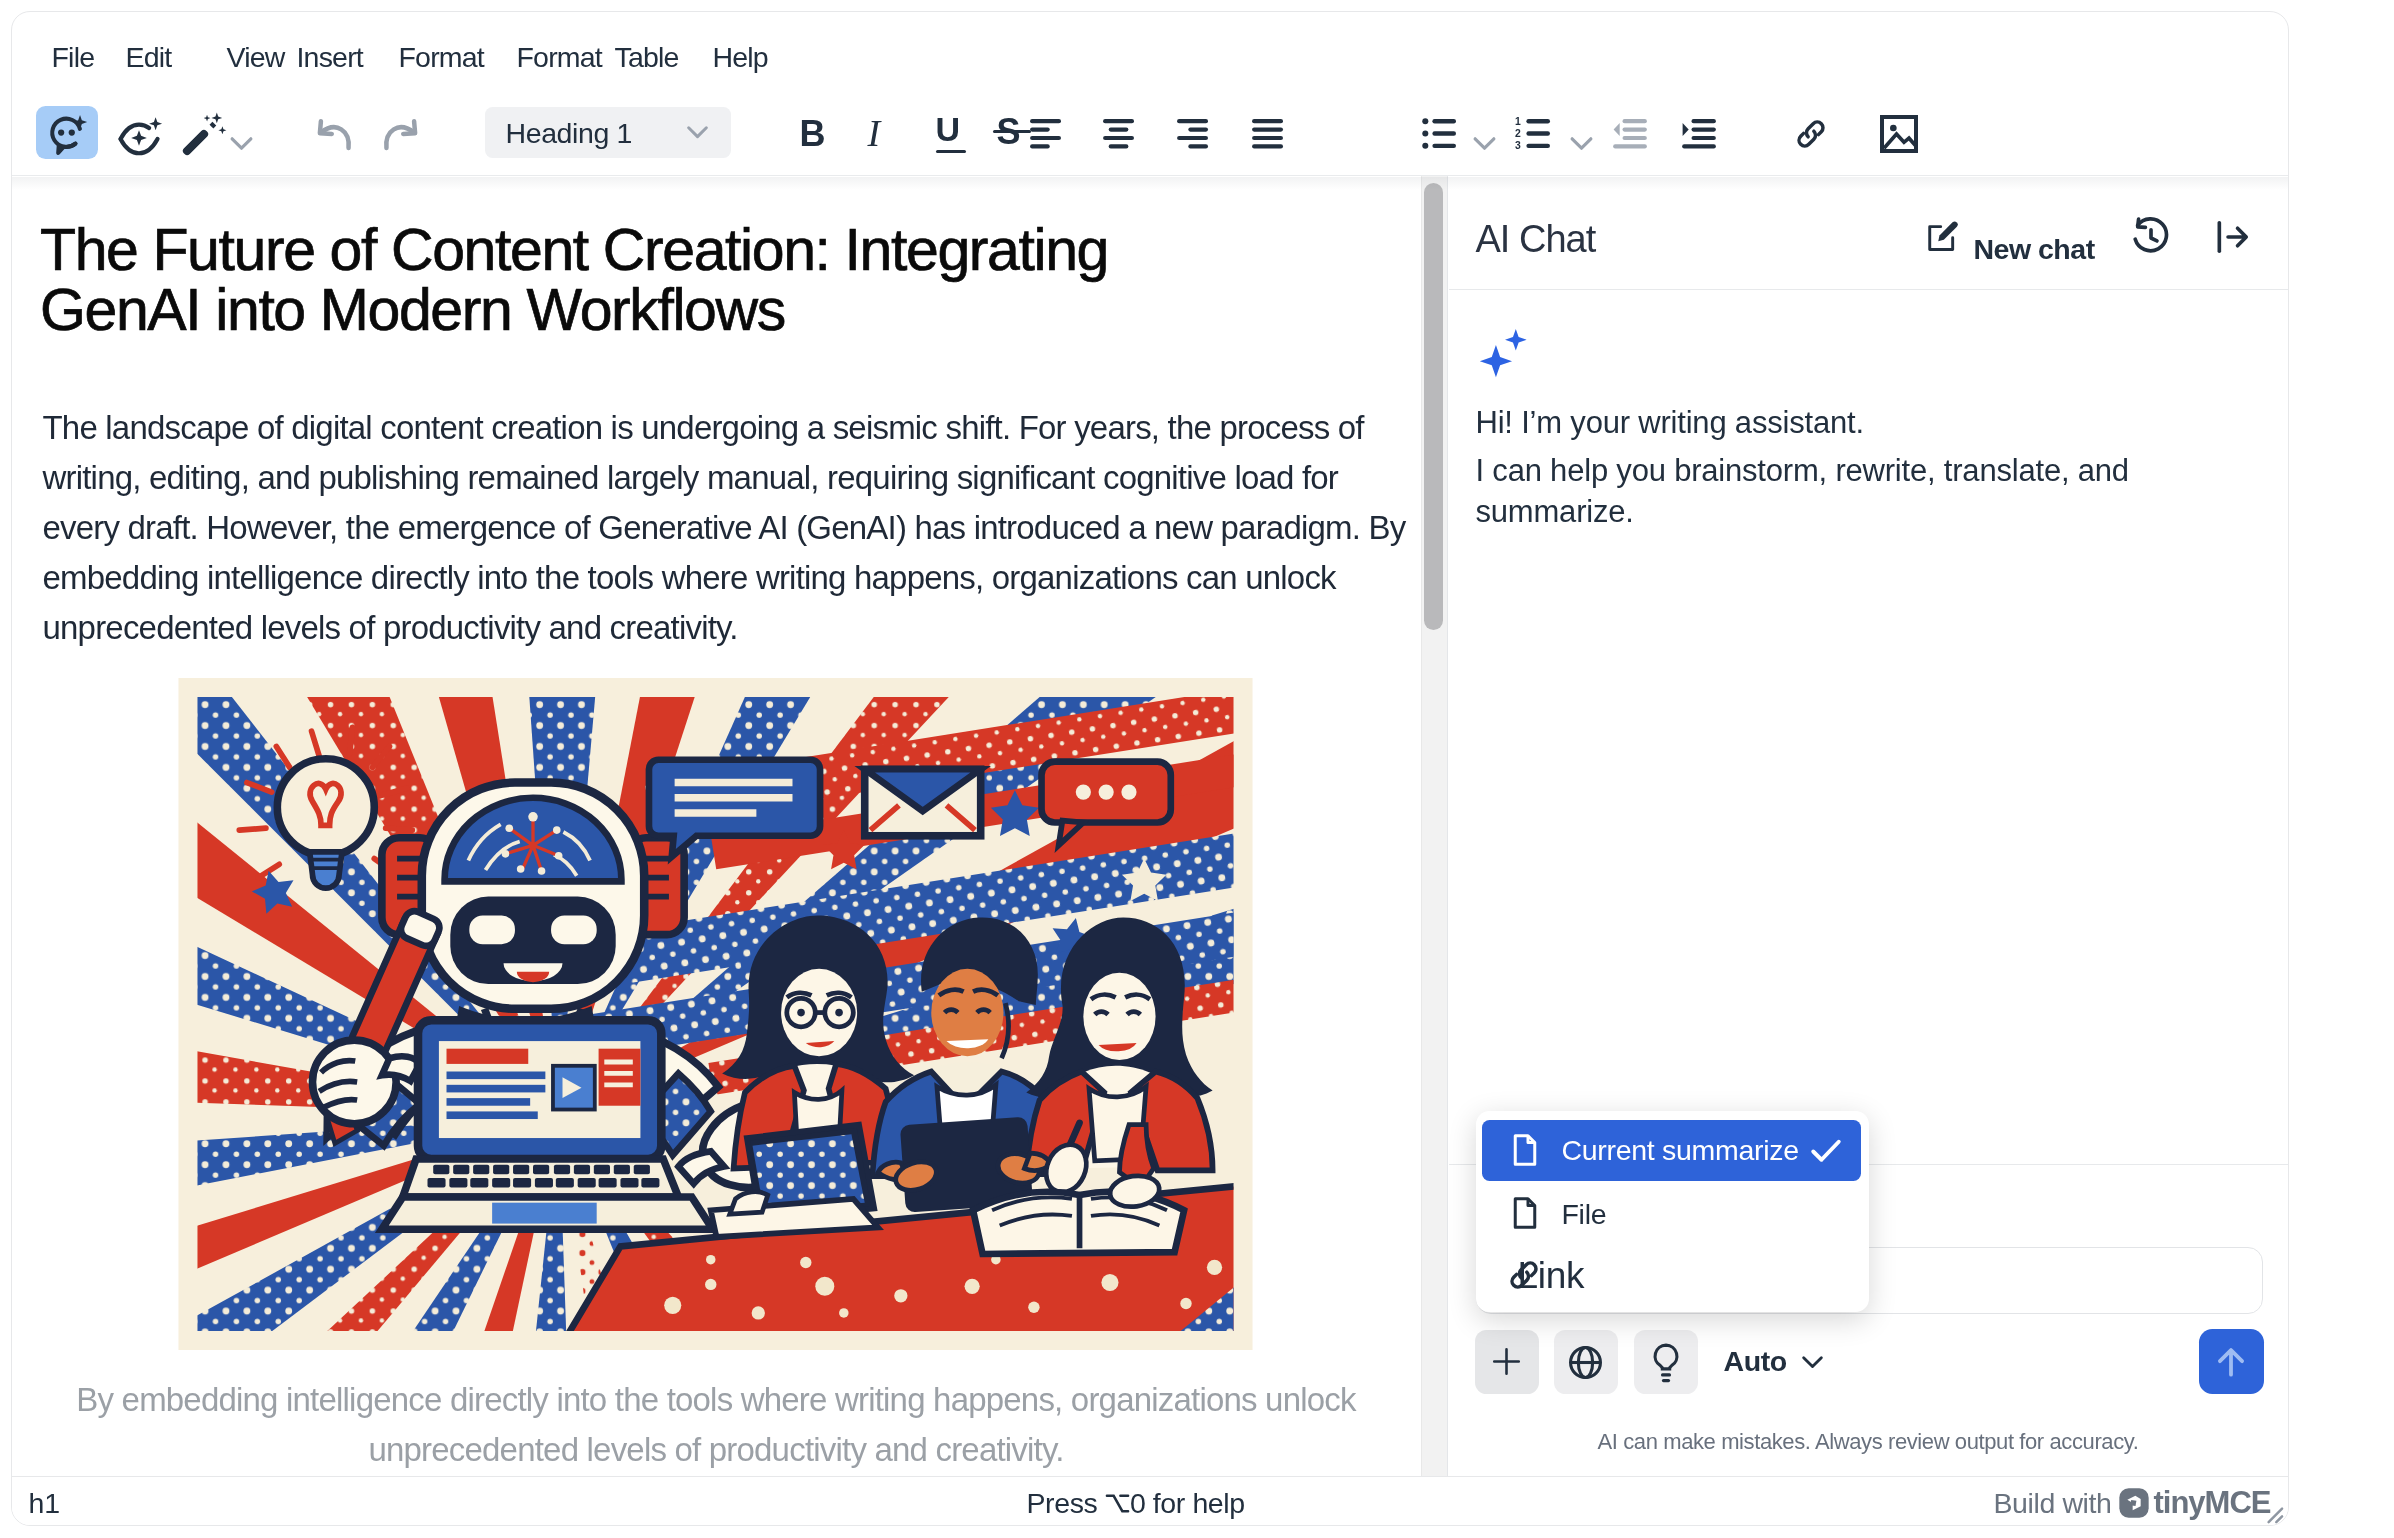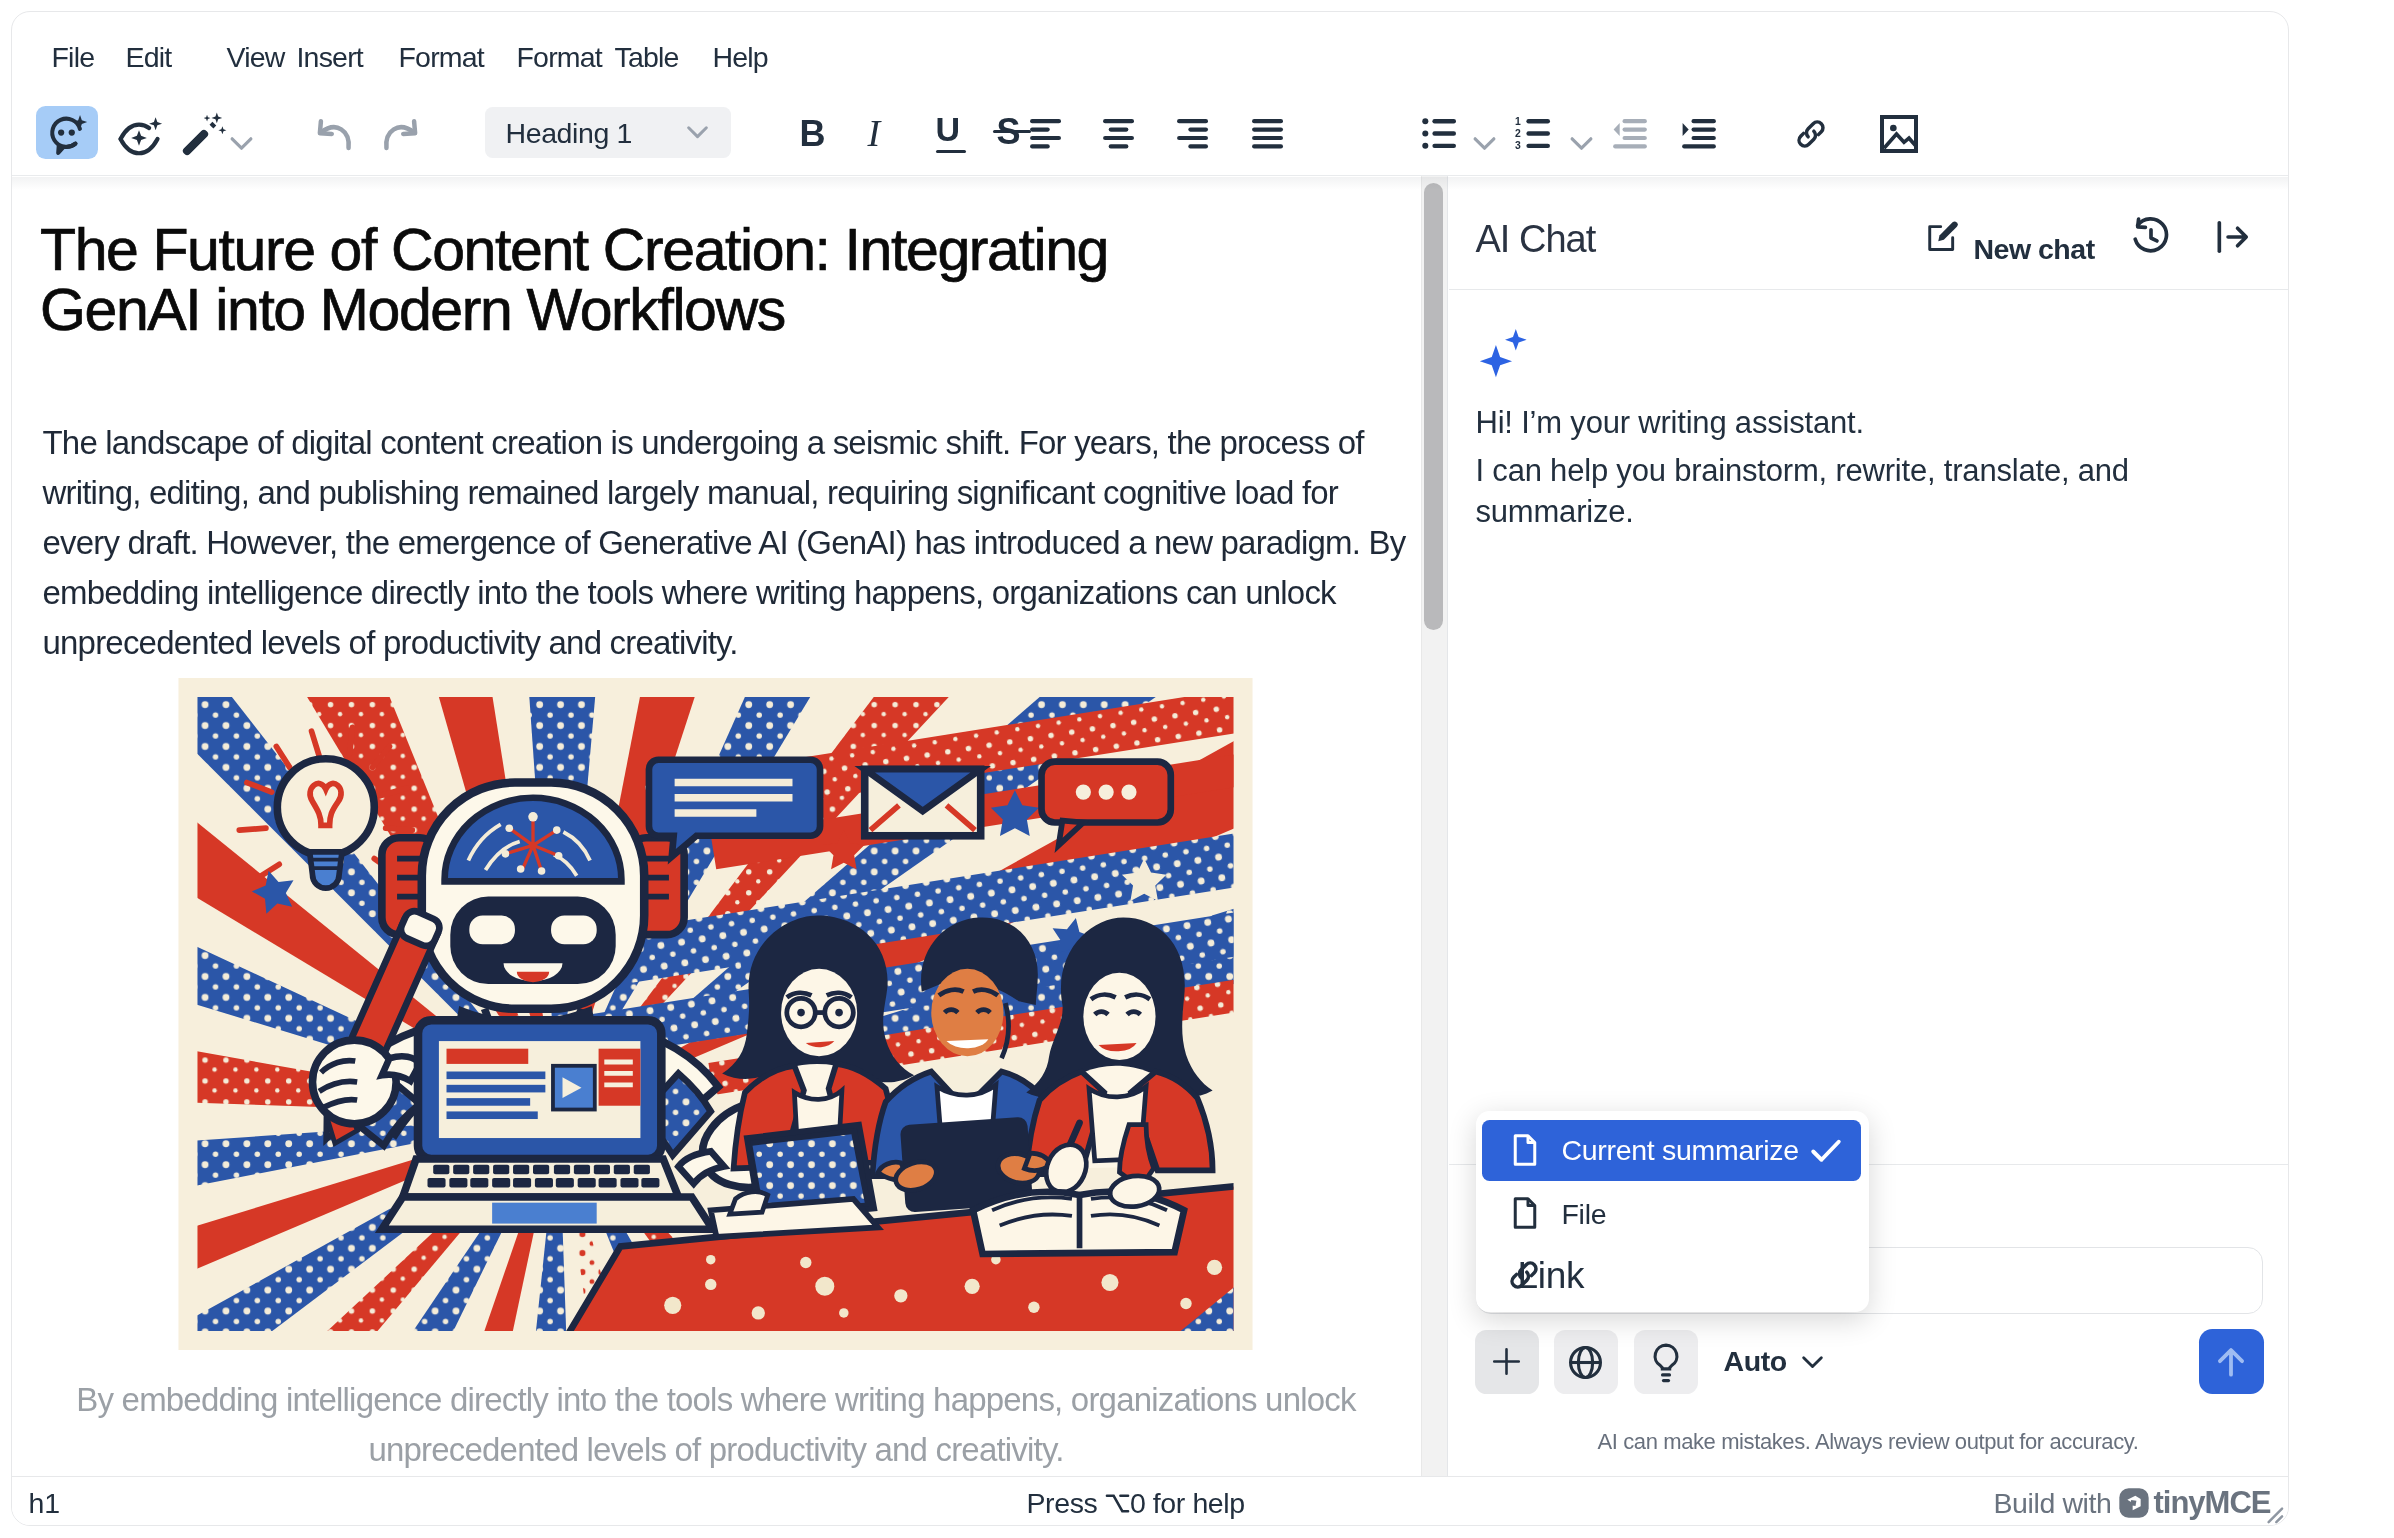--- a/index.html
+++ b/index.html
@@ -4,21 +4,21 @@
 <style>
   * { margin:0; padding:0; box-sizing:border-box; }
   html,body { width:2395px; height:1539px; background:#fff; font-family:"Liberation Sans", sans-serif; overflow:hidden; }
   .abs { position:absolute; }
   #frame { position:absolute; left:10.5px; top:10.5px; width:2278px; height:1515px;
            border:1.9px solid #e7e8ea; border-radius:19px; background:#fff; overflow:hidden; }
   .menu { position:absolute; top:31px; height:28.5px; font-size:28.5px; line-height:28.5px; letter-spacing:-0.8px; color:#222f3e; white-space:nowrap; }
   .navy { color:#222f3e; }
   .doc-h1 { position:absolute; left:28.5px; top:208px; font-size:59px; line-height:60px;
             font-weight:400; color:#0a0a0a; letter-spacing:-1.4px; -webkit-text-stroke:0.7px #0a0a0a; }
-  .doc-p { position:absolute; left:31px; top:391px; font-size:33px; line-height:50px; letter-spacing:-0.8px; color:#1f2937;margin-top:15px; }
+  .doc-p { position:absolute; left:31px; top:391px; font-size:33px; line-height:50px; letter-spacing:-0.8px; color:#1f2937; }
   .doc-cap { position:absolute; left:0px; width:1409px; top:1363px; font-size:33px; line-height:50px;
              letter-spacing:-0.8px; color:#9ba0a6; text-align:center; }
   .sb-p { position:absolute; font-size:31px; line-height:41px; letter-spacing:-0.2px; color:#222f3e; }
 </style>
 </head>
 <body>
 <div id="frame">
 
   <div class="menu" style="left:40px;">File</div>
   <div class="menu" style="left:114px;">Edit</div>

